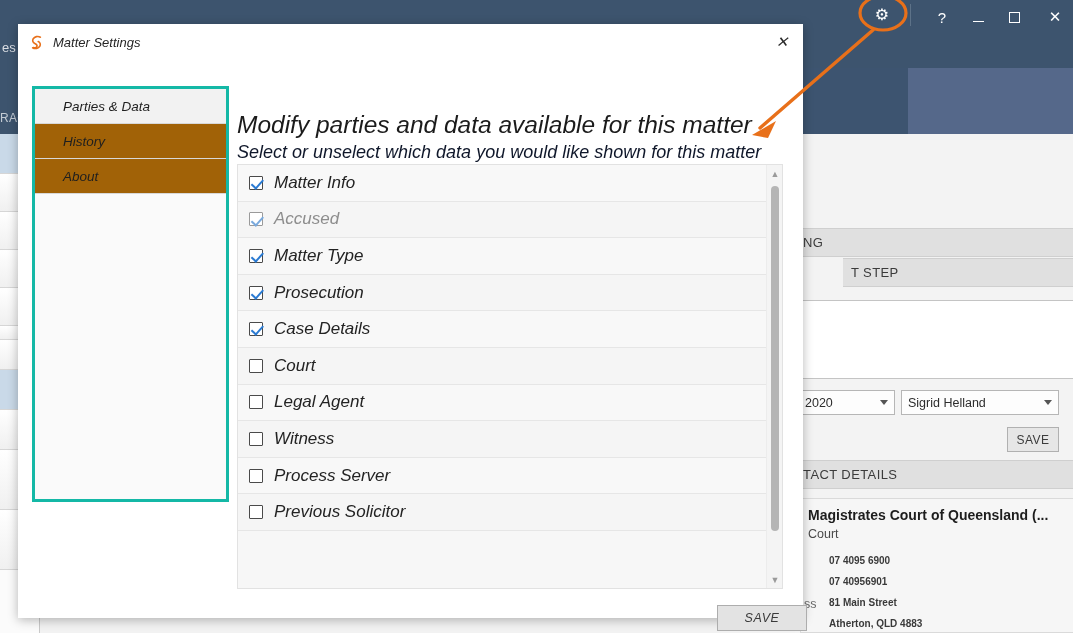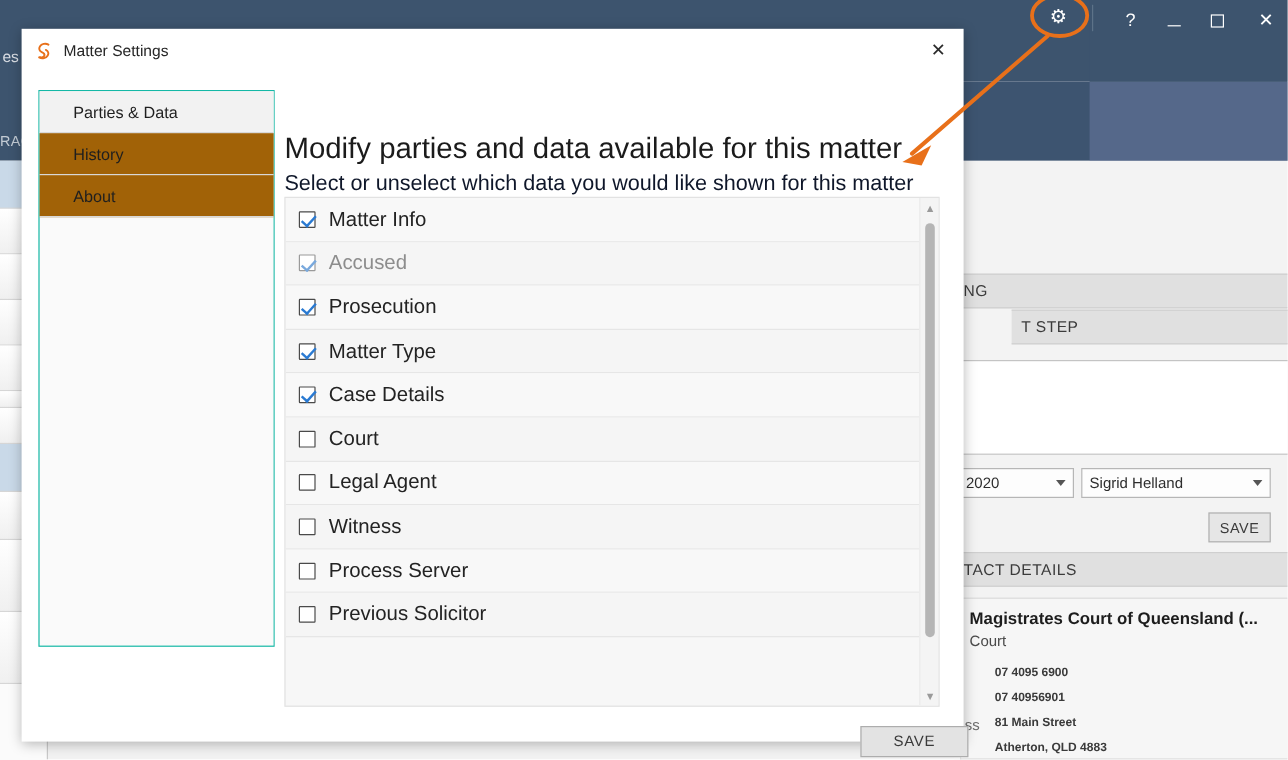--- a/index.html
+++ b/index.html
@@ -110,21 +110,21 @@
   }
   .cc-title { position:absolute; left:7px; top:8px; font-size:14px;
               font-weight:bold; color:#1d1d1d; white-space:nowrap; }
   .cc-sub   { position:absolute; left:7px; top:28px; font-size:12.5px; color:#4a4a4a;}
   .cc-lbl   { position:absolute; font-size:12.5px; color:#6b6b6b;}
   .cc-val   { position:absolute; left:28px; font-size:10px; color:#3a3a3a;font-weight:bold;}
 
   
   .dialog {
     position: absolute; left: 18px; top: 24px; width: 785px; height: 594px;
-    background: #ffffff; box-shadow: 0 2px 10px rgba(0,0,0,.28);
+    background: #ffffff; box-shadow: 0 2px 10px rgba(0,0,0,.28); font-style: italic;
   }
   .dlg-titlebar {
     position: relative; height: 36px; width: 100%;
     display: flex; align-items: center; padding-left: 10px;
   }
   .dlg-logo {
     width: 17px; height: 17px; margin-right: 8px; flex: none;
     display: flex; align-items: center; justify-content: center;
     color: #e8701a; font-size: 16px; line-height: 1;
   }
@@ -132,22 +132,22 @@
   .dlg-close {
     position: absolute; right: 8px; top: 6px; width: 26px; height: 24px;
     display: flex; align-items: center; justify-content: center;
     font-size: 15px; color: #2b2b2b; cursor: pointer;
   }
 
   .dlg-body { position: absolute; left: 14px; top: 46px;
               width: 757px; height: 524px; }
 
   .dlg-sidebar {
-    position: absolute; left: 0; top: 5px; width: 197px; height: 464px;
-    background: #fafafa; border: 1px solid #14b8a6;
+    position: absolute; left: 0; top: 16px; width: 197px; height: 416px;
+    background: #fafafa; border: 3px solid #14b8a6;
   }
   .side-item {
     height: 35px; display: flex; align-items: center; padding-left: 28px;
     font-size: 13.5px; color: #1f1f1f; border-bottom: 1px solid #d8d8d8;
     cursor: pointer; background: #a16207;
   }
   .side-item.active { background: #f2f2f2; }
 
   .dlg-main {
     position: absolute; left: 197px; top: 0; width: 560px; height: 524px;
@@ -326,25 +326,25 @@
           <div class="opt-row">
             <span class="cbx checked"></span>
             <span class="opt-label">Matter Info</span>
           </div>
           <div class="opt-row">
             <span class="cbx checked dim"></span>
             <span class="opt-label dim">Accused</span>
           </div>
           <div class="opt-row">
             <span class="cbx checked"></span>
+            <span class="opt-label">Matter Type</span>
+          </div>
+          <div class="opt-row">
+            <span class="cbx checked"></span>
             <span class="opt-label">Prosecution</span>
-          </div>
-          <div class="opt-row">
-            <span class="cbx checked"></span>
-            <span class="opt-label">Matter Type</span>
           </div>
           <div class="opt-row">
             <span class="cbx checked"></span>
             <span class="opt-label">Case Details</span>
           </div>
           <div class="opt-row">
             <span class="cbx"></span>
             <span class="opt-label">Court</span>
           </div>
           <div class="opt-row">

